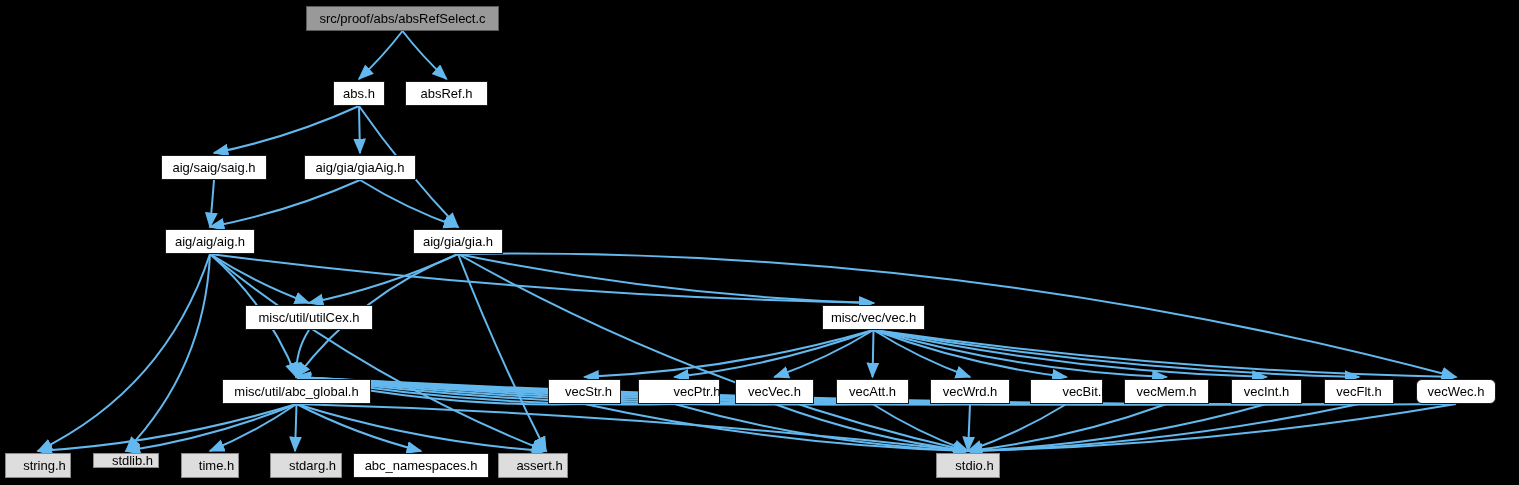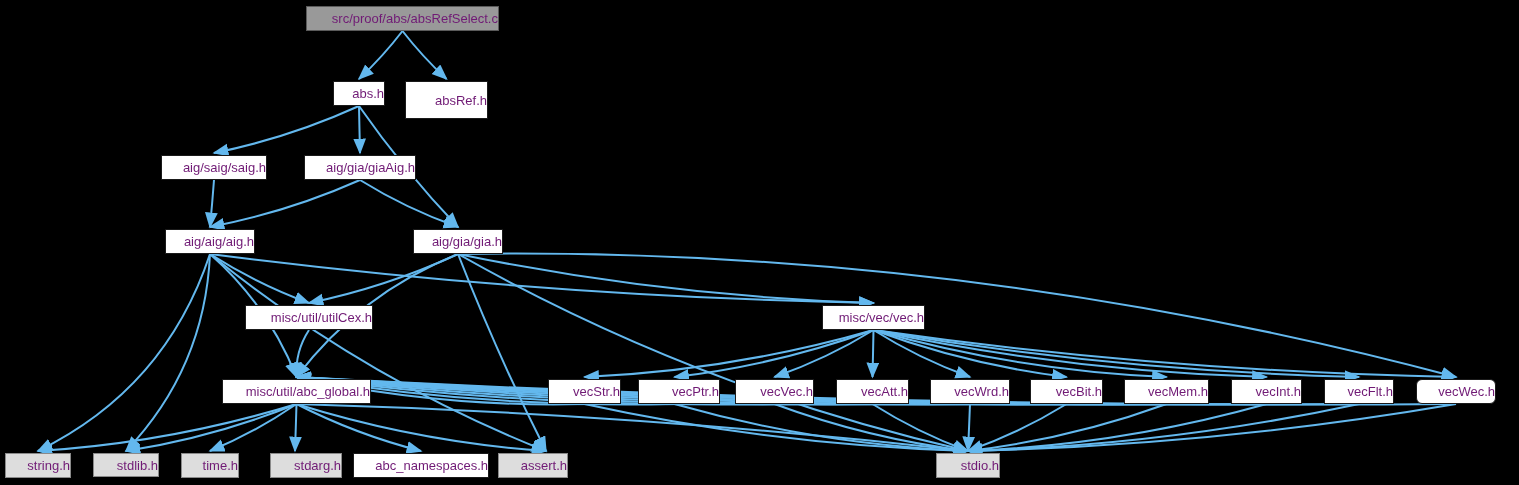--- a/index.html
+++ b/index.html
@@ -1,21 +1,21 @@
 <!DOCTYPE html>
 <html><head>
 <meta charset="utf-8">
 <style>
   html,body{margin:0;padding:0;background:#000;}
   #graph-root{position:relative;width:1519px;height:485px;background:#000;
     font-family:"Liberation Sans", sans-serif;overflow:hidden;}
   svg#edges{position:absolute;left:0;top:0;width:1519px;height:485px;}
   .node{position:absolute;box-sizing:border-box;border:1px solid #000;
-    display:flex;align-items:center;justify-content:flex-end;
-    font-size:13px;color:#701a75;white-space:nowrap;line-height:1;}
+    display:flex;align-items:center;justify-content:center;
+    font-size:13px;color:#000000;white-space:nowrap;line-height:1;}
   .node.white{background:#ffffff;border-color:#1a1a1a;}
   .node.grey{background:#dddddd;border-color:#8a8a8a;padding-left:13px;}
   .node.root{background:#999999;border-color:#5a5a5a;}
 </style>
 </head>
 <body>
 
 <div id="graph-root">
   <svg id="edges" viewBox="0 0 1519 485" xmlns="http://www.w3.org/2000/svg">
     <defs>
@@ -84,21 +84,21 @@
         <path d="M1456,404 Q875.8309674075741,408.49512188584686 296.5,377" fill="none" stroke="#63b8ee" stroke-width="2" marker-end="url(#ah)"></path>
       </g>
   </svg>
   <div id="node-layer">
       <div class="node root" style="left: 306px; top: 6px; width: 193px; height: 25px;">
         <span>src/proof/abs/absRefSelect.c</span>
       </div>
       <div class="node white" style="left: 333px; top: 81px; width: 52px; height: 25px;">
         <span>abs.h</span>
       </div>
-      <div class="node white" style="left: 405px; top: 81px; width: 83px; height: 38px;">
+      <div class="node white" style="left: 405px; top: 81px; width: 83px; height: 25px;">
         <span>absRef.h</span>
       </div>
       <div class="node white" style="left: 161px; top: 155px; width: 106px; height: 25px;">
         <span>aig/saig/saig.h</span>
       </div>
       <div class="node white" style="left: 304px; top: 155px; width: 112px; height: 25px;">
         <span>aig/gia/giaAig.h</span>
       </div>
       <div class="node white" style="left: 165px; top: 229px; width: 90px; height: 25px;">
         <span>aig/aig/aig.h</span>
@@ -141,21 +141,21 @@
       </div>
       <div class="node white" style="left: 1324px; top: 379px; width: 70px; height: 25px;">
         <span>vecFlt.h</span>
       </div>
       <div class="node white" style="left: 1416px; top: 379px; width: 80px; height: 25px; border-radius: 6px;">
         <span>vecWec.h</span>
       </div>
       <div class="node grey" style="left: 5px; top: 453px; width: 66px; height: 25px;">
         <span>string.h</span>
       </div>
-      <div class="node grey" style="left: 93px; top: 453px; width: 66px; height: 24px;">
+      <div class="node grey" style="left: 93px; top: 453px; width: 66px; height: 15px;">
         <span>stdlib.h</span>
       </div>
       <div class="node grey" style="left: 181px; top: 453px; width: 58px; height: 25px;">
         <span>time.h</span>
       </div>
       <div class="node grey" style="left: 259px; top: 453px; width: 72px; height: 25px; margin-left: 11px;">
         <span>stdarg.h</span>
       </div>
       <div class="node white" style="left: 353px; top: 453px; width: 136px; height: 25px;">
         <span>abc_namespaces.h</span>

